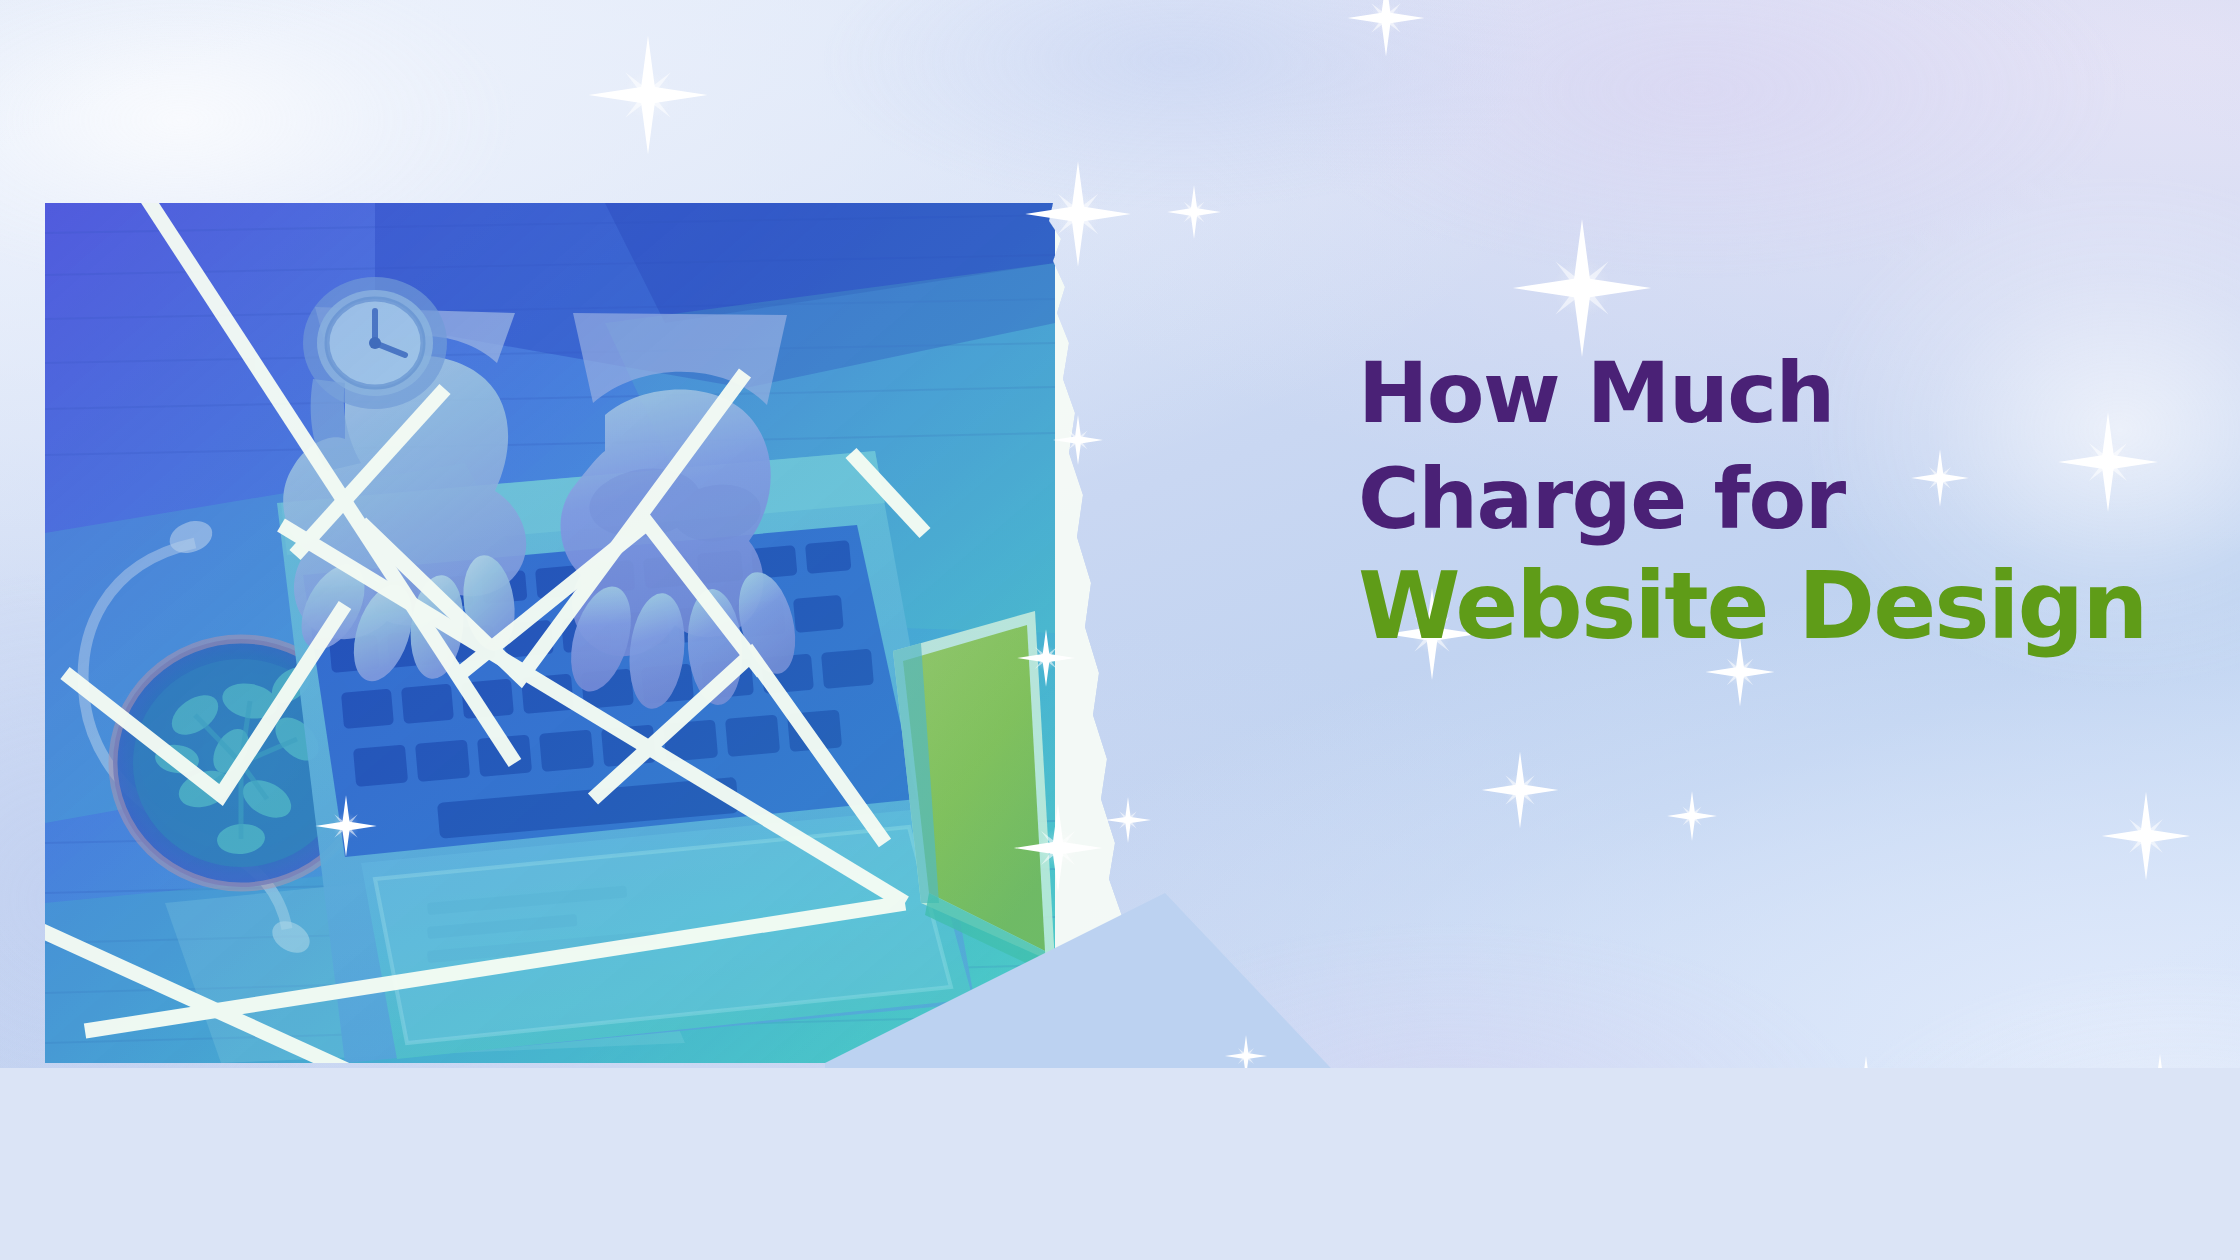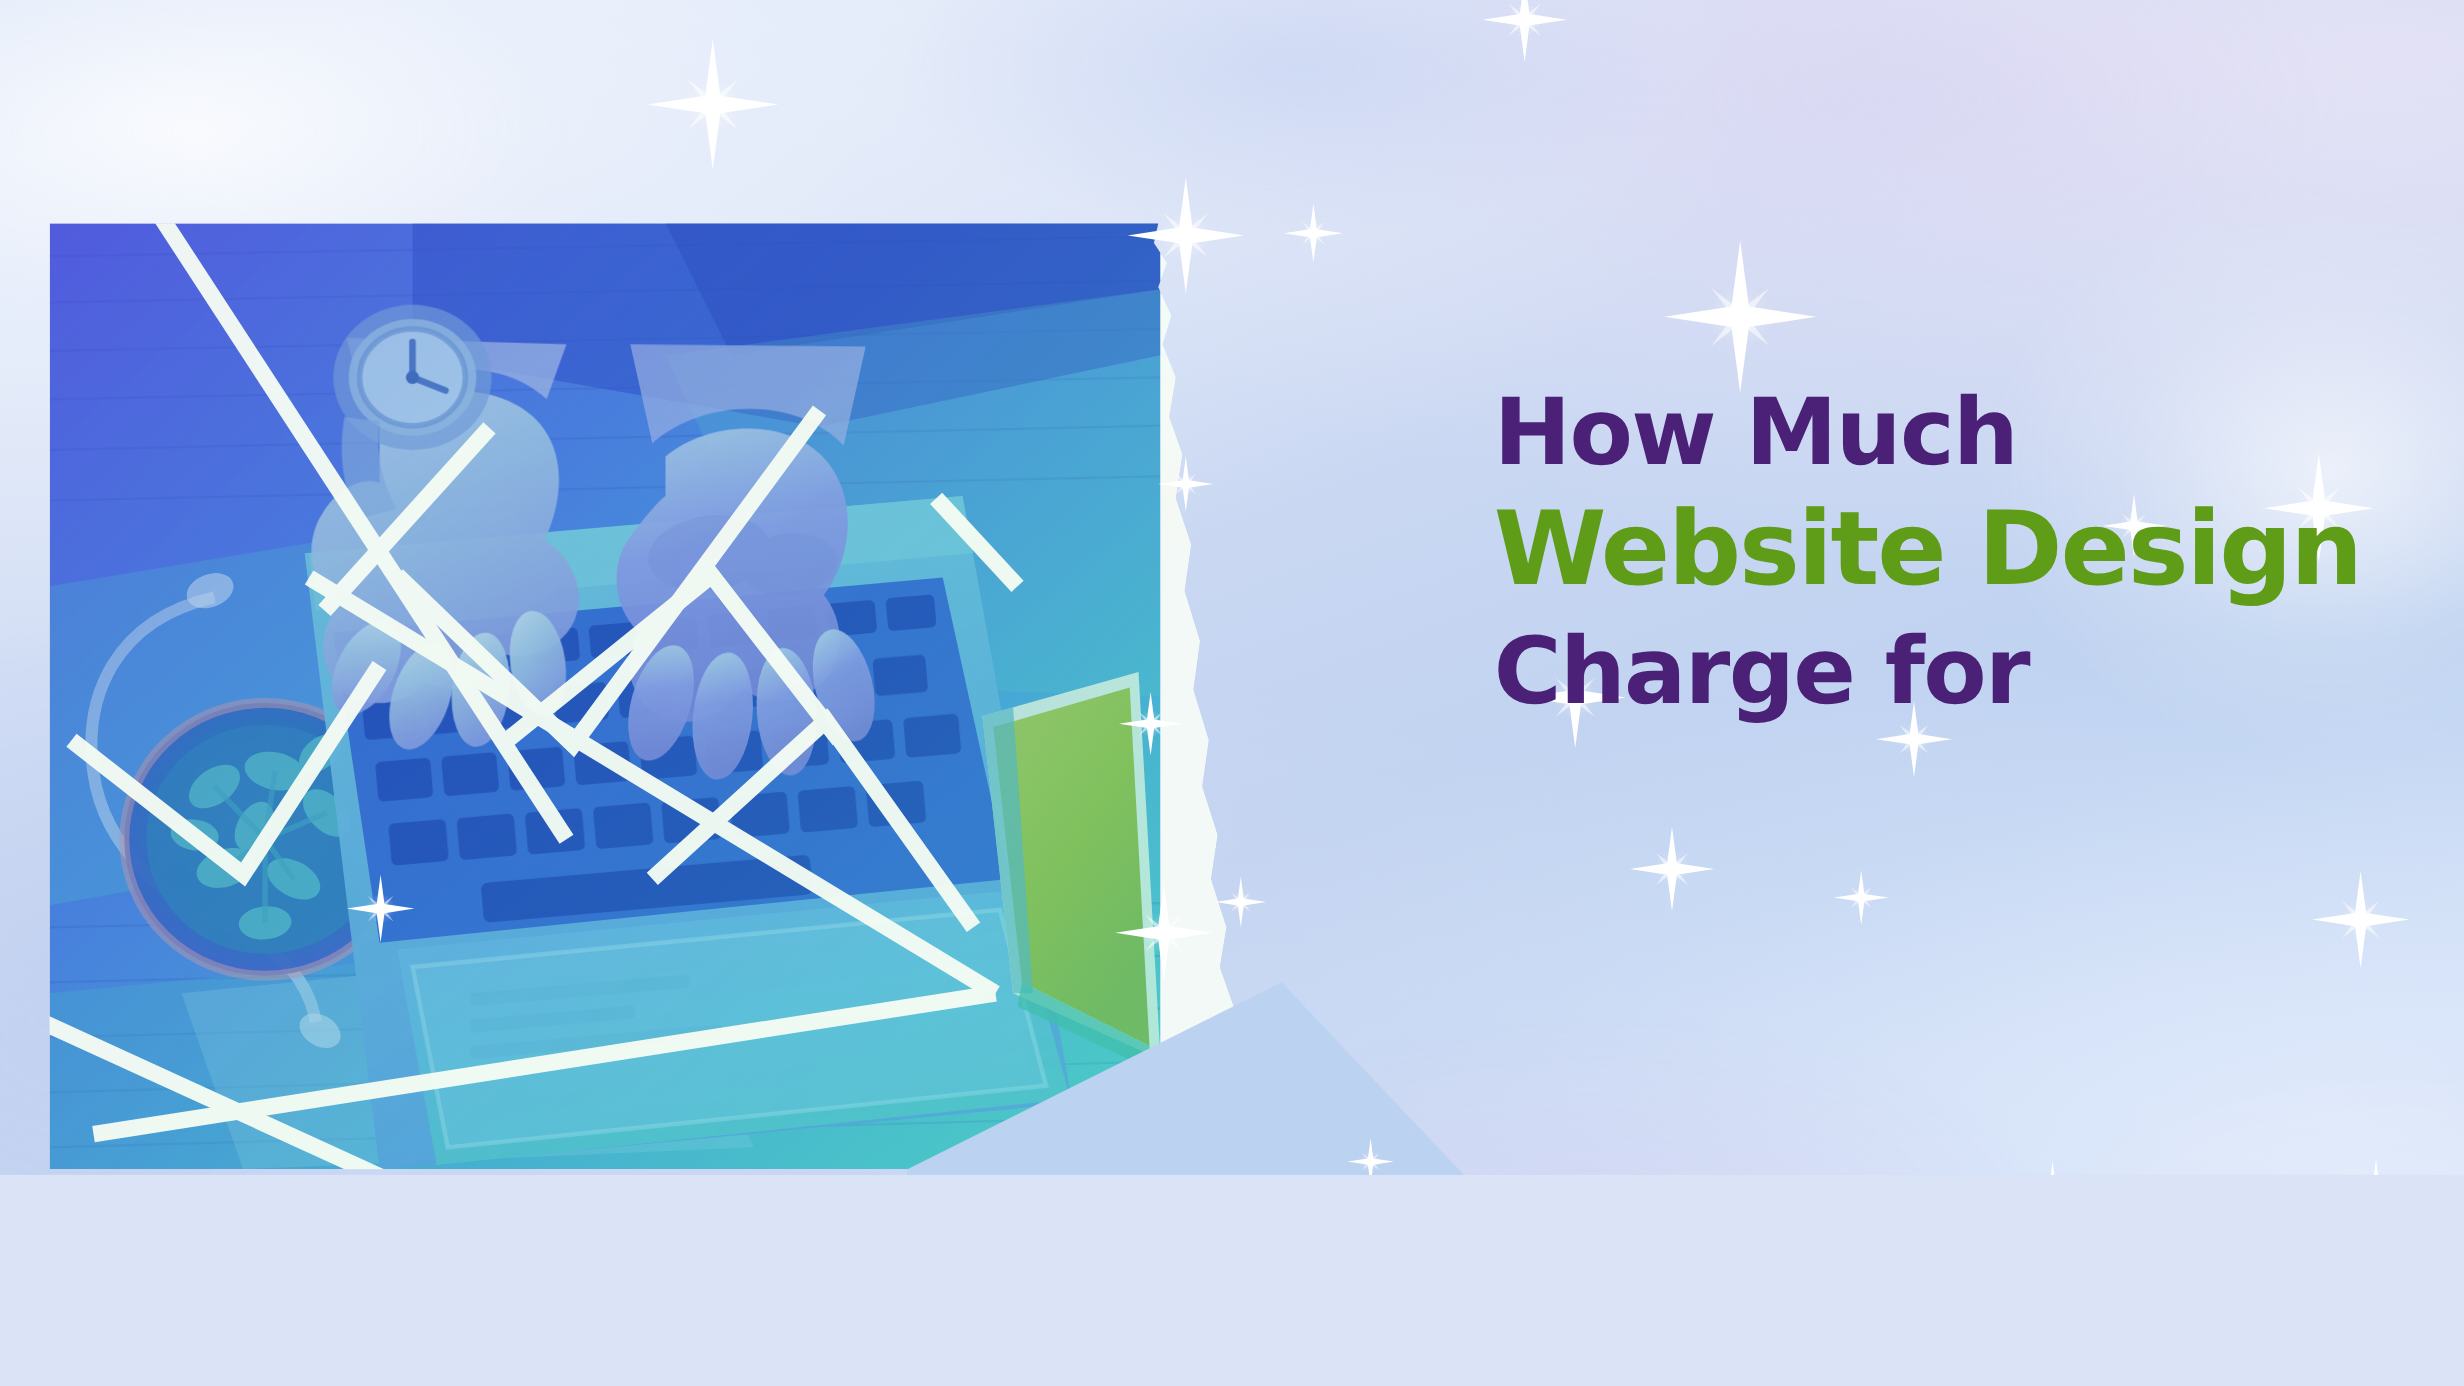--- a/index.html
+++ b/index.html
@@ -424,17 +424,17 @@
     <use href="#star4" x="0" y="0" transform="translate(1866,1096) scale(0.42)"></use>
     <use href="#star4" x="0" y="0" transform="translate(1920,1128) scale(0.30)"></use>
     <use href="#star4" x="0" y="0" transform="translate(2160,1098) scale(0.46)"></use>
     <use href="#star4" x="0" y="0" transform="translate(1318,1148) scale(0.30)"></use>
     <use href="#star4" x="0" y="0" transform="translate(346,826) scale(0.32)"></use>
     <use href="#star4" x="0" y="0" transform="translate(1246,1056) scale(0.22)"></use>
   </svg>
 
   <div id="title-block">
     <span class="tline purple l1" style="color: rgb(74, 33, 118);">How Much</span>
+    <span class="tline purple l3" style="color: rgb(74, 33, 118);">Charge for</span>
     <span class="tline green  l4" style="color: rgb(95, 156, 24);">Website Design</span>
-    <span class="tline purple l3" style="color: rgb(74, 33, 118);">Charge for</span>
   </div>
 
 </div>
 
 </body></html>

